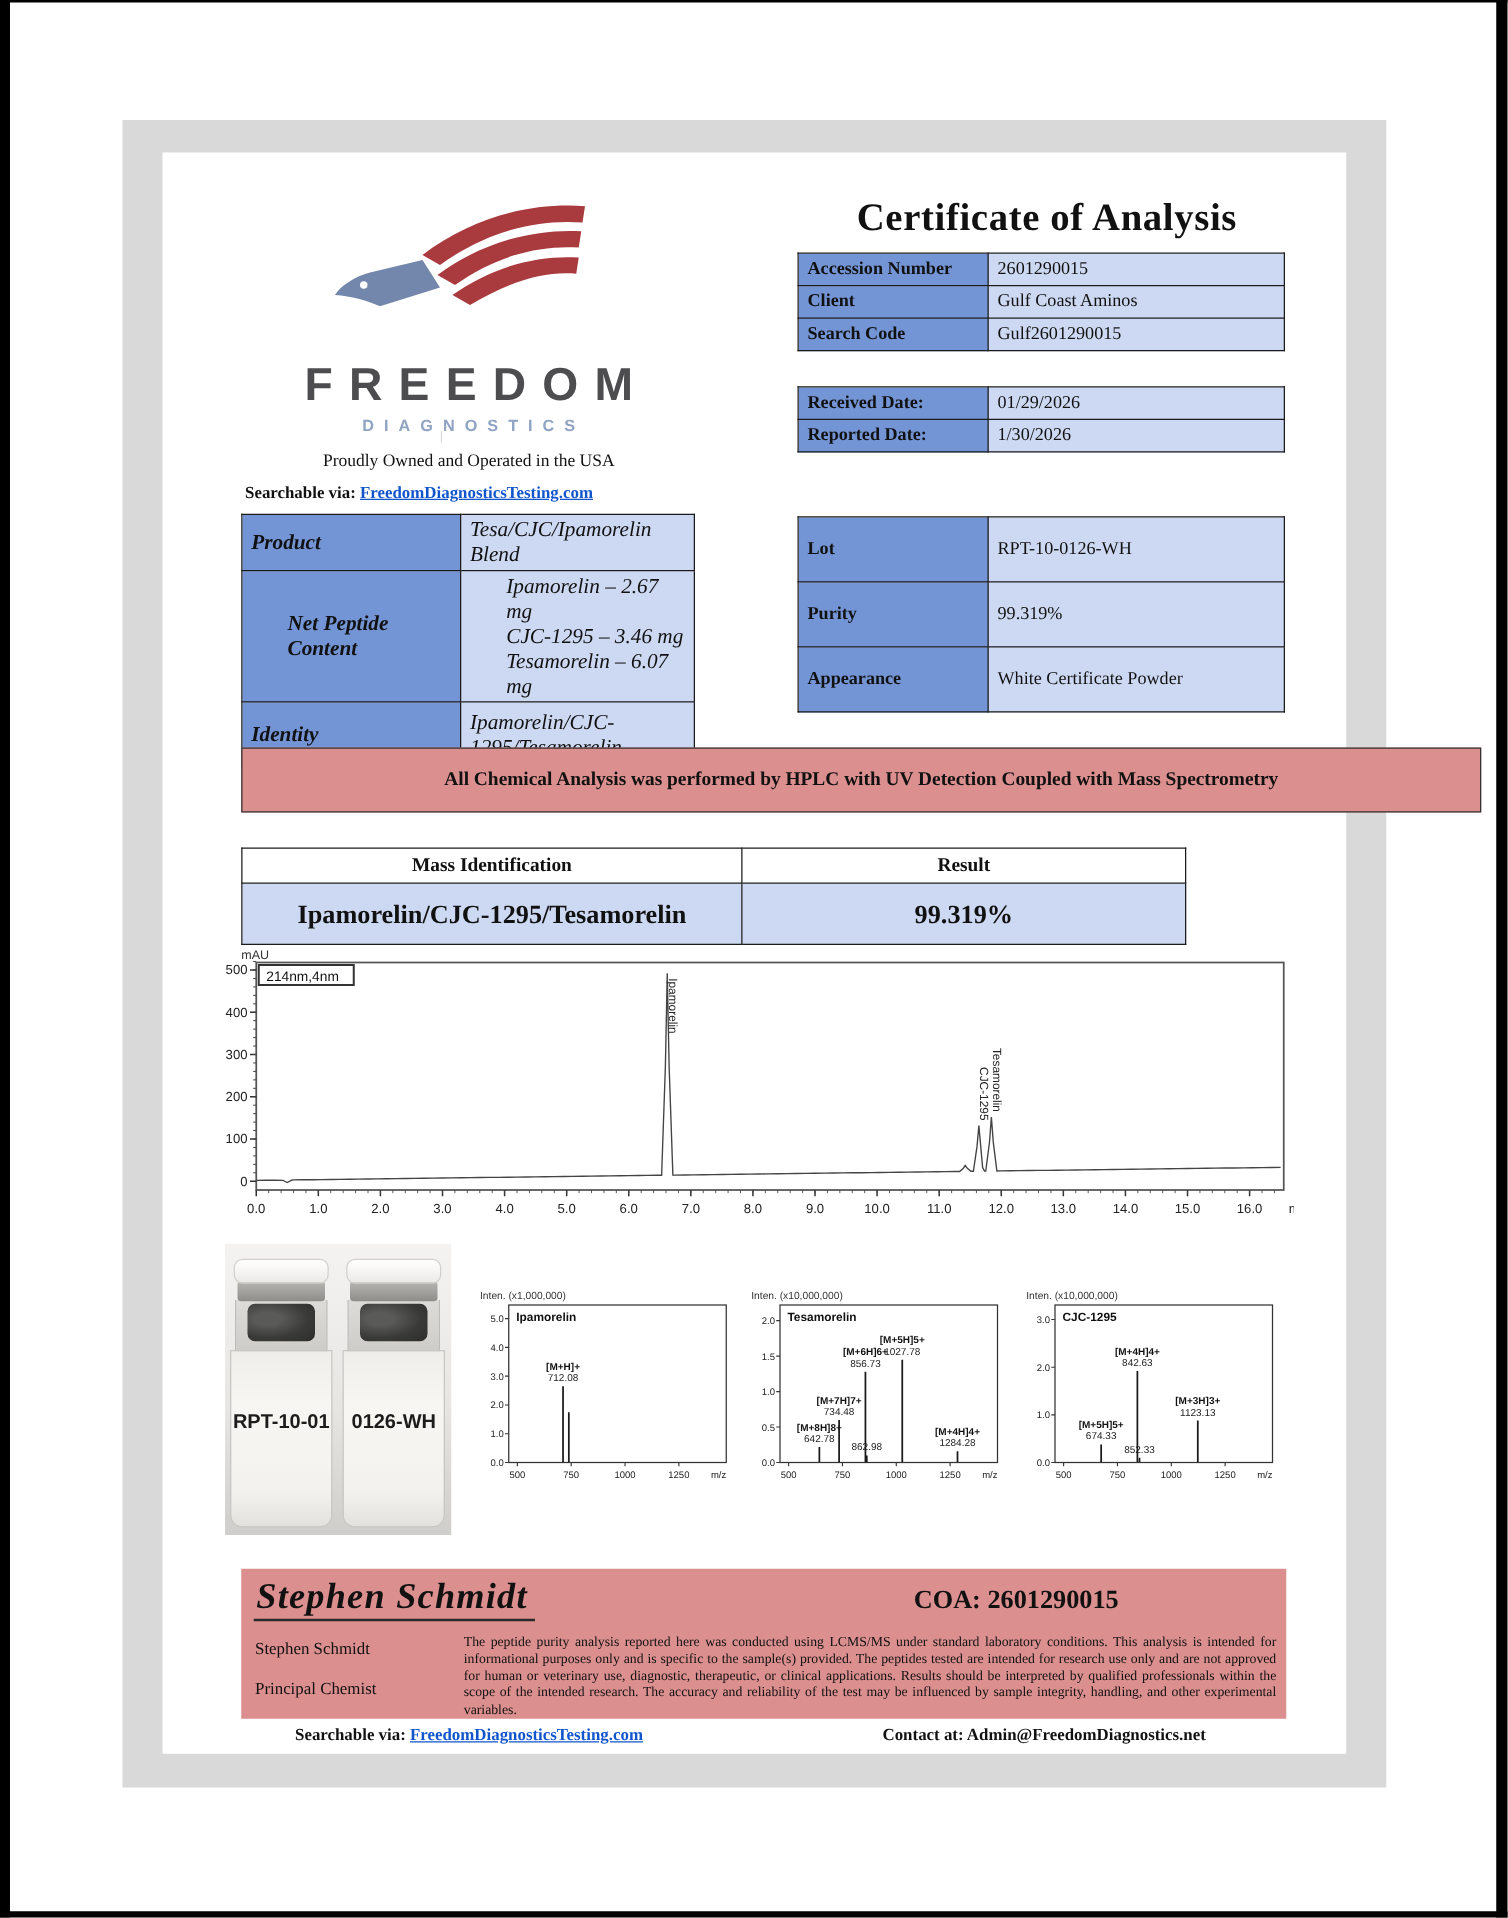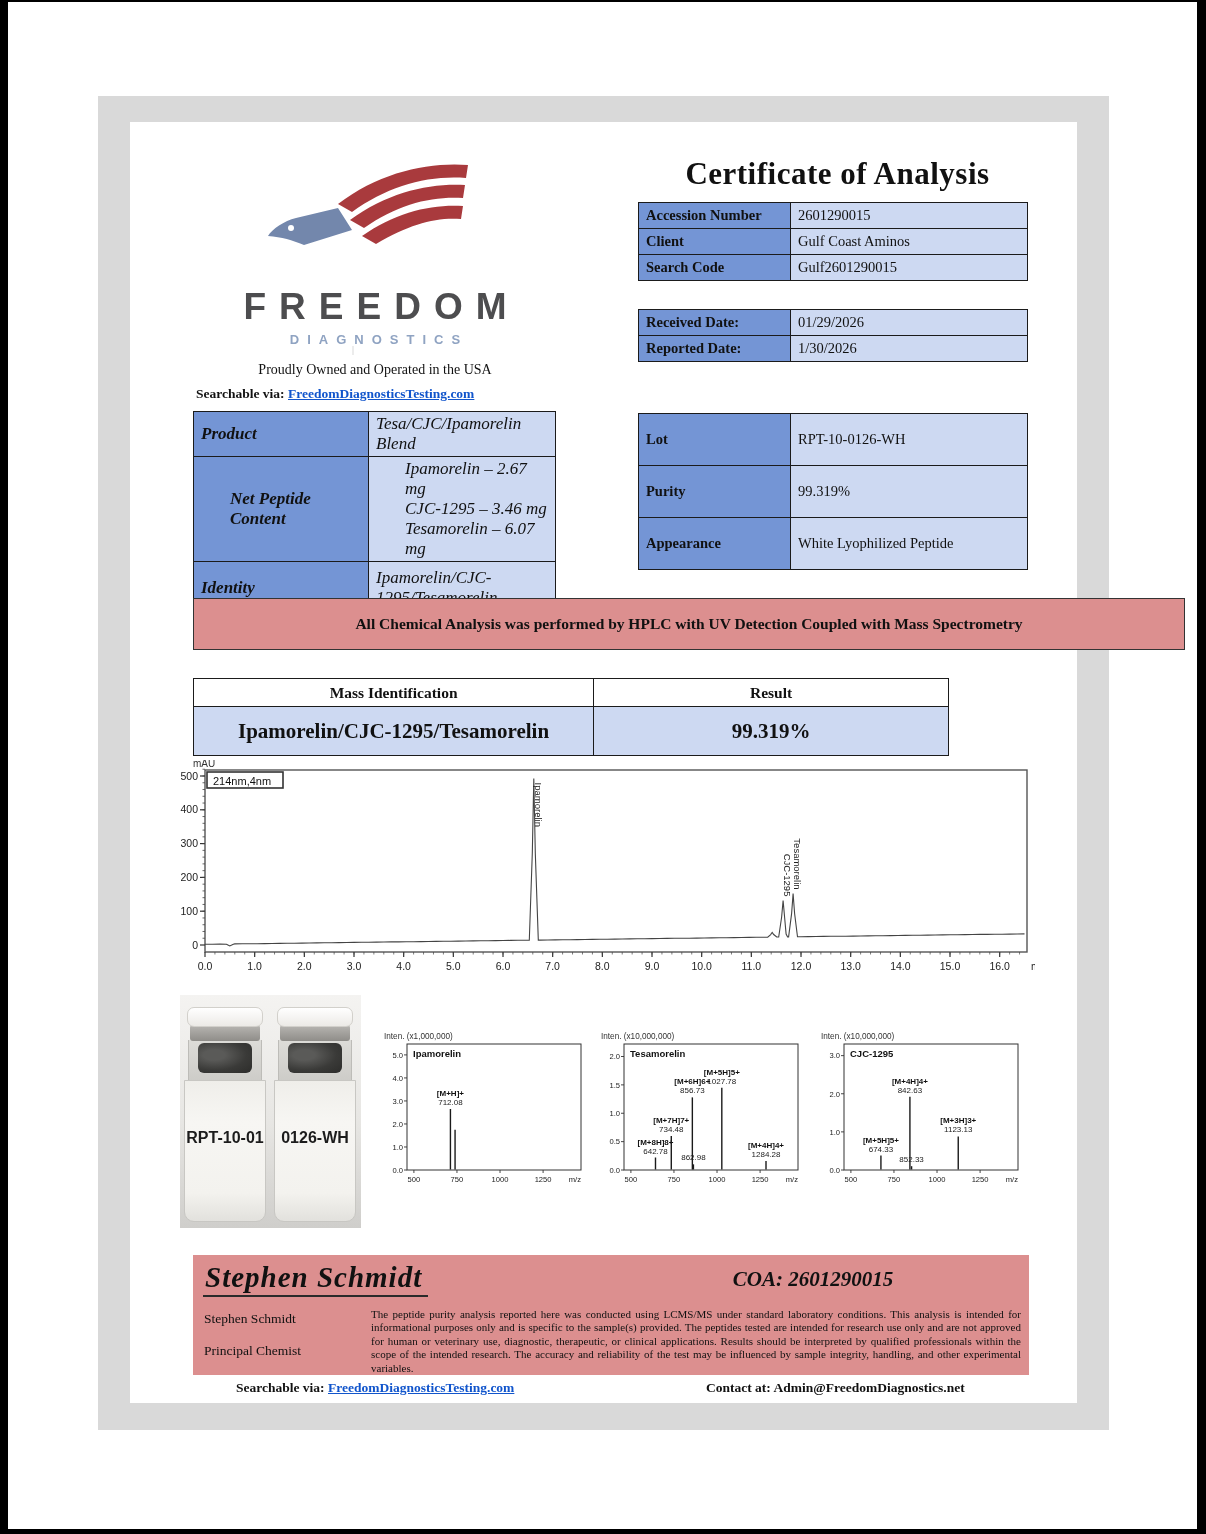--- a/index.html
+++ b/index.html
@@ -89,21 +89,21 @@
   .vial .lab{position:absolute;left:0;top:48px;width:100%;text-align:center;
     font-family:"Liberation Sans",sans-serif;font-size:16px;color:#1c1c1c;}
   .spec{position:absolute;width:205px;height:160px;}
 
   
   .sigbox{left:63px;top:1133px;width:836px;height:120px;background:var(--pink);}
   .script{font-style:italic;font-weight:bold;font-size:29px;letter-spacing:1px;
     border-bottom:2px solid #2a2a2a;padding:0 6px 1px 2px;display:inline-block;}
   .sig-wrap{position:absolute;left:10px;top:6px;}
   .coa-num{position:absolute;left:420px;top:12px;width:400px;text-align:center;
-    font-weight:bold;font-size:21px;font-style:italic;}
+    font-weight:bold;font-size:21px;}
   .sig-name{position:absolute;left:11px;top:56px;font-size:13.5px;}
   .sig-role{position:absolute;left:11px;top:88px;font-size:13.5px;}
   .disclaimer{position:absolute;left:178px;top:53px;width:650px;font-size:11px;
     line-height:1.22;text-align:justify;}
 
   .footer-row{left:0px;top:1258px;width:947px;height:20px;font-size:13.5px;font-weight:bold;}
   .footer-left{position:absolute;left:106px;}
   .footer-right{position:absolute;left:576px;}
 
   svg text{font-family:"Liberation Sans",sans-serif;}
@@ -193,21 +193,21 @@
           <tr>
         <td class="lbl">Lot</td>
         <td class="val">RPT-10-0126-WH</td>
           </tr>
       <tr>
         <td class="lbl">Purity</td>
         <td class="val">99.319%</td>
           </tr>
       <tr>
         <td class="lbl">Appearance</td>
-        <td class="val">White Lyophilized Peptide</td>
+        <td class="val">White Certificate Powder</td>
           </tr>
     </tbody>
       </table>
 
     <div class="abs banner">All Chemical Analysis was performed by HPLC with UV Detection Coupled with Mass Spectrometry</div>
 
     <table class="abs" id="massTable">
       <tbody>
           <tr class="hdr">
         <td>Mass Identification</td>

